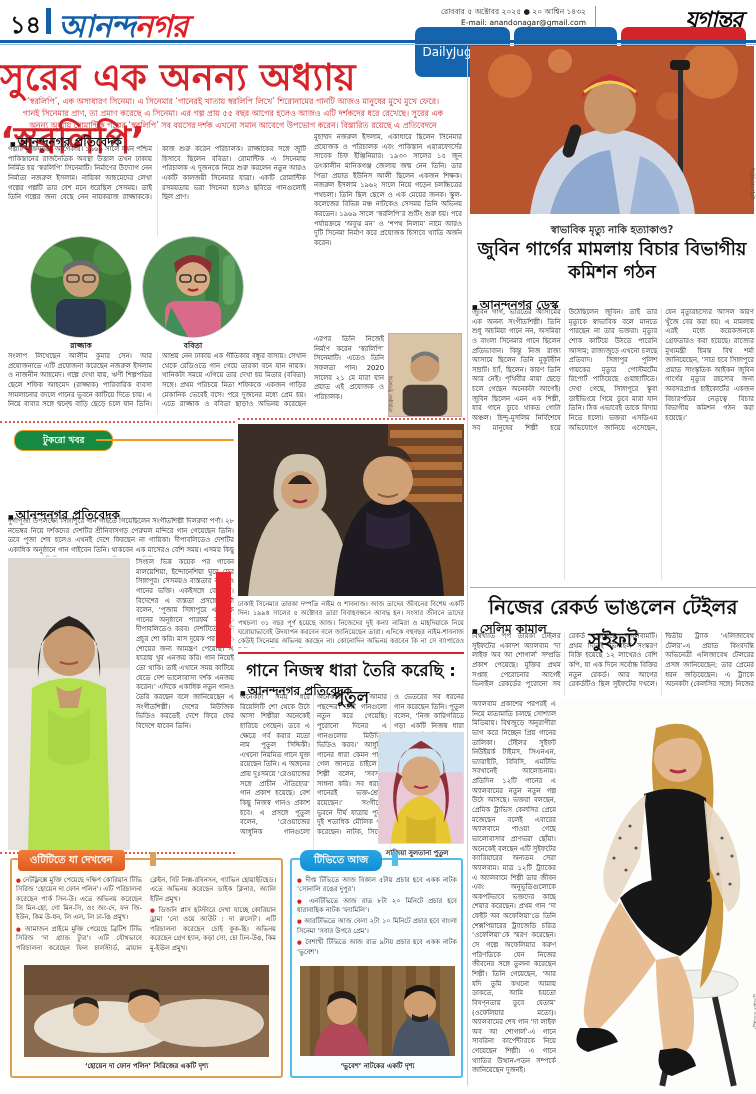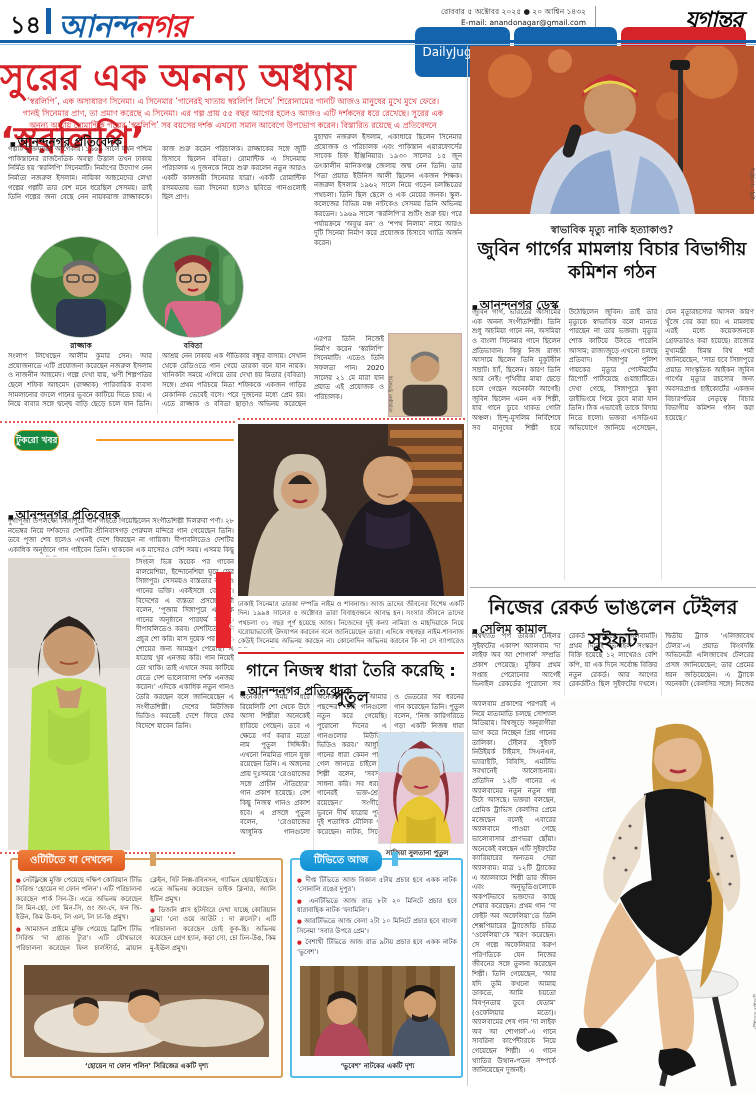--- a/index.html
+++ b/index.html
@@ -46,21 +46,21 @@
 
   
   .jubin-photo { position:absolute; left:470px; top:46px; width:284px; height:168px; overflow:hidden; }
   .jubin-photo svg { width:100%; height:100%; display:block; }
   .jubin-kicker { position:absolute; left:470px; top:222px; width:284px; text-align:center; font-size:10px; font-weight:bold; color:#333; }
   .jubin-hl { position:absolute; left:470px; top:238px; width:284px; text-align:center; font-size:18px; font-weight:bold; line-height:1.25; color:#111; }
   .jubin-by { position:absolute; left:472px; top:296px; }
   .jubin-body { position:absolute; left:472px; top:308px; width:282px; height:272px; column-count:3; column-gap:8px; column-rule:1px solid #e2e2e2; }
 
   
-  .tukro-pill { position:absolute; left:14px; top:430px; background:#168a42; color:#fff; font-size:9px; font-weight:bold; padding:2px 1px; border-radius:9px; border:1px solid #f29a1f; }
+  .tukro-pill { position:absolute; left:14px; top:430px; background:#168a42; color:#fff; font-size:9px; font-weight:bold; padding:2px 28px; border-radius:9px; border:1px solid #f29a1f; }
   .tukro-line { position:absolute; left:96px; top:439px; width:138px; height:2px; background:#f29a1f; border-radius:2px; }
   .porna-hl { position:absolute; left:4px; top:452px; width:230px; text-align:center; font-size:19px; font-weight:bold; line-height:1.25; color:#111; }
   .porna-by { position:absolute; left:8px; top:506px; }
   .porna-top { position:absolute; left:8px; top:517px; width:226px; height:40px; }
   .porna-photo { position:absolute; left:8px; top:558px; width:122px; height:292px; overflow:hidden; }
   .porna-photo svg { width:100%; height:100%; display:block; }
   .porna-wrap { position:absolute; left:136px; top:558px; width:98px; height:292px; }
 
   
   .sham-tab { position:absolute; left:216px; top:572px; width:15px; height:76px; background:#e8262d; }

